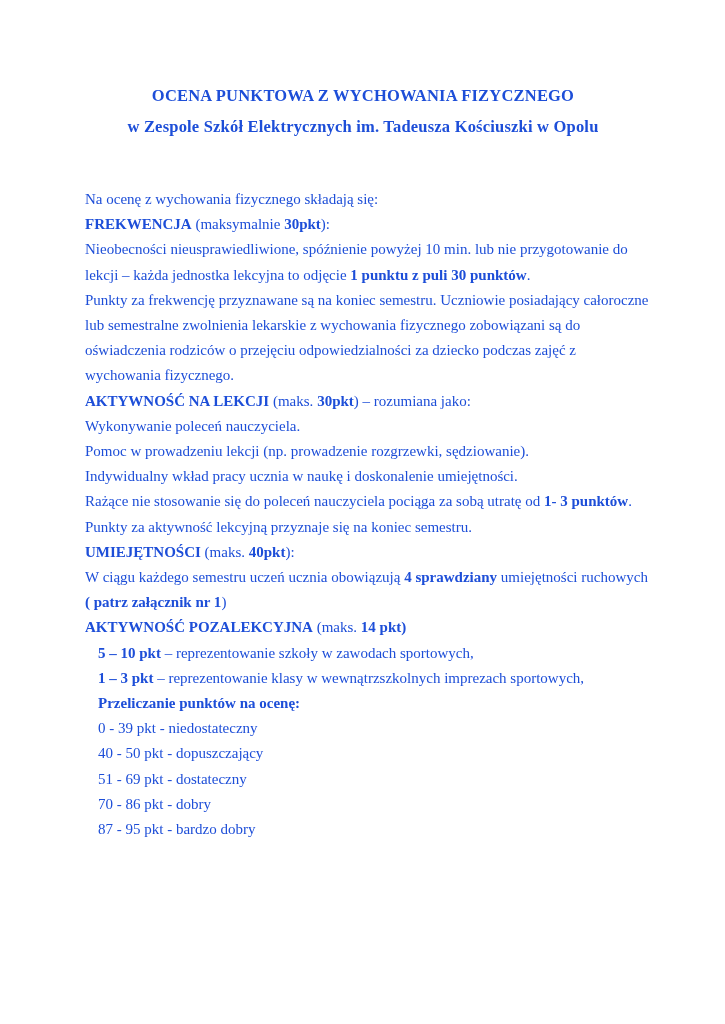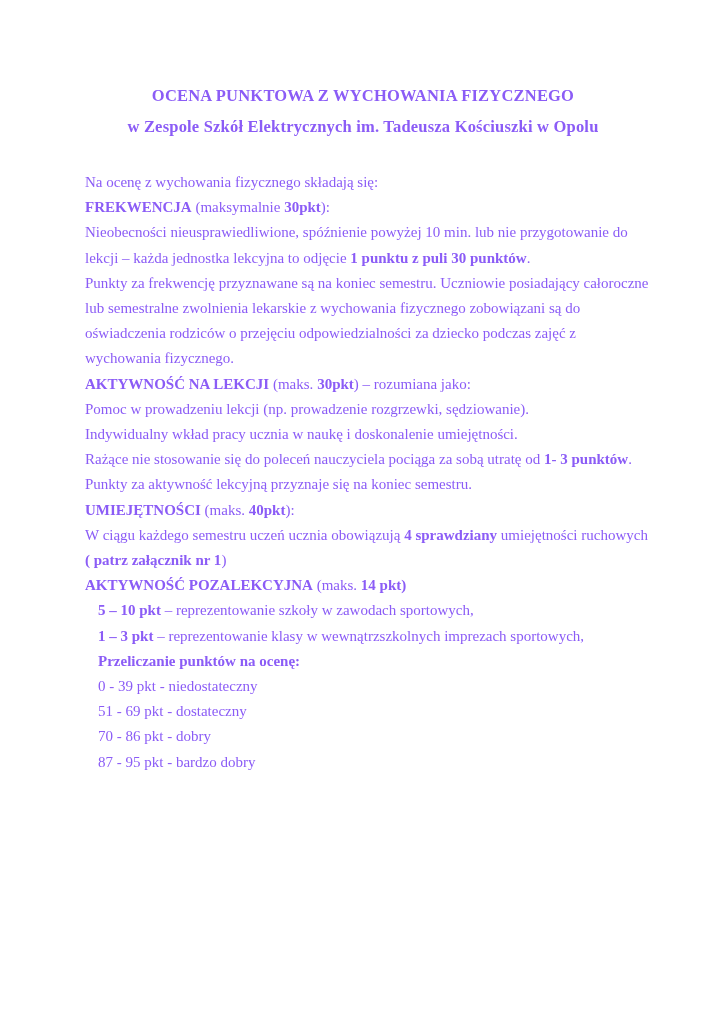--- a/index.html
+++ b/index.html
@@ -4,34 +4,34 @@
 <style>
   html, body { margin: 0; padding: 0; background: #ffffff; }
   .page {
     position: relative;
     width: 725px;
     height: 1024px;
     background: #ffffff;
     box-sizing: border-box;
     padding: 80px 84px 0 85px;
     font-family: "Liberation Serif", "DejaVu Serif", serif;
-    color: #8b5cf6;
+    color: #1d4ed8;
     overflow: hidden;
   }
   .title-line {
     margin: 0;
     text-align: center;
     font-weight: bold;
     font-size: 16.5px;
     line-height: 31px;
     letter-spacing: 0.2px;
     white-space: nowrap;
   }
   .doc-body {
-    margin-top: 28px;
+    margin-top: 45px;
     font-size: 15px;
     line-height: 25.2px;
   }
   .line {
     white-space: pre;
     min-height: 25.2px;
   }
   .line.indent { padding-left: 13px; }
   .b { font-weight: bold; }
 </style>
@@ -44,29 +44,31 @@
   <div class="doc-body">
       <div class="line"><span>Na ocenę z wychowania fizycznego składają się:</span></div>
       <div class="line"><span class="b">FREKWENCJA</span><span> (maksymalnie </span><span class="b">30pkt</span><span>):</span></div>
       <div class="line"><span>Nieobecności nieusprawiedliwione, spóźnienie powyżej 10 min. lub nie przygotowanie do</span></div>
       <div class="line"><span>lekcji – każda jednostka lekcyjna to odjęcie </span><span class="b">1 punktu z puli 30 punktów</span><span>.</span></div>
       <div class="line"><span>Punkty za frekwencję przyznawane są na koniec semestru. Uczniowie posiadający całoroczne</span></div>
       <div class="line"><span>lub semestralne zwolnienia lekarskie z wychowania fizycznego zobowiązani są do</span></div>
       <div class="line"><span>oświadczenia rodziców o przejęciu odpowiedzialności za dziecko podczas zajęć z</span></div>
       <div class="line"><span>wychowania fizycznego.</span></div>
       <div class="line"><span class="b">AKTYWNOŚĆ NA LEKCJI</span><span> (maks. </span><span class="b">30pkt</span><span>) – rozumiana jako:</span></div>
+      <div class="line"><span>Wykonywanie poleceń nauczyciela.</span></div>
       <div class="line"><span>Pomoc w prowadzeniu lekcji (np. prowadzenie rozgrzewki, sędziowanie).</span></div>
       <div class="line"><span>Indywidualny wkład pracy ucznia w naukę i doskonalenie umiejętności.</span></div>
       <div class="line"><span>Rażące nie stosowanie się do poleceń nauczyciela pociąga za sobą utratę od </span><span class="b">1- 3 punktów</span><span>.</span></div>
       <div class="line"><span>Punkty za aktywność lekcyjną przyznaje się na koniec semestru.</span></div>
       <div class="line"><span class="b">UMIEJĘTNOŚCI</span><span> (maks. </span><span class="b">40pkt</span><span>):</span></div>
       <div class="line"><span>W ciągu każdego semestru uczeń ucznia obowiązują </span><span class="b">4 sprawdziany</span><span> umiejętności ruchowych</span></div>
       <div class="line"><span class="b">( patrz załącznik nr 1</span><span>)</span></div>
       <div class="line"><span class="b">AKTYWNOŚĆ POZALEKCYJNA</span><span> (maks. </span><span class="b">14 pkt)</span></div>
       <div class="line indent"><span class="b">5 – 10 pkt</span><span> – reprezentowanie szkoły w zawodach sportowych,</span></div>
       <div class="line indent"><span class="b">1 – 3 pkt</span><span> – reprezentowanie klasy w wewnątrzszkolnych imprezach sportowych,</span></div>
       <div class="line indent"><span class="b">Przeliczanie punktów na ocenę:</span></div>
       <div class="line indent"><span>0 - 39 pkt - niedostateczny</span></div>
+      <div class="line indent"><span>40 - 50 pkt - dopuszczający</span></div>
       <div class="line indent"><span>51 - 69 pkt - dostateczny</span></div>
       <div class="line indent"><span>70 - 86 pkt - dobry</span></div>
       <div class="line indent"><span>87 - 95 pkt - bardzo dobry</span></div>
     </div>
 </div>
 
 </body></html>

